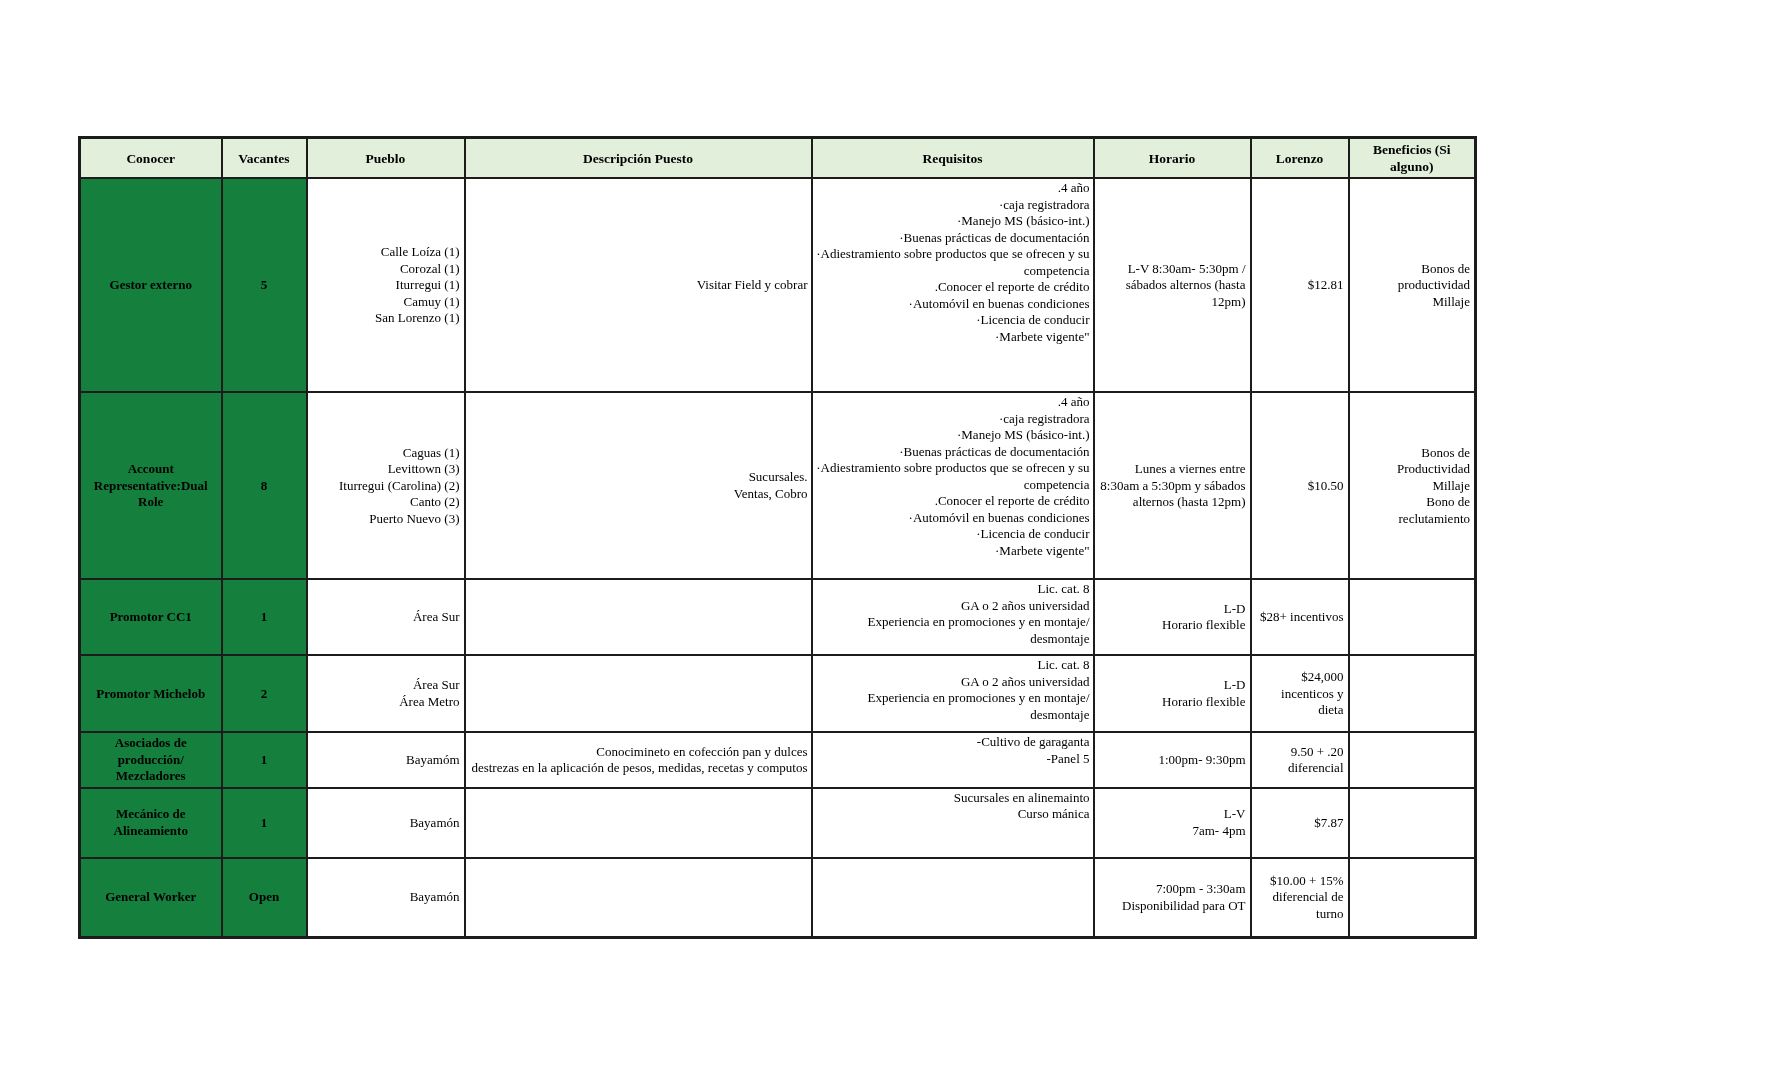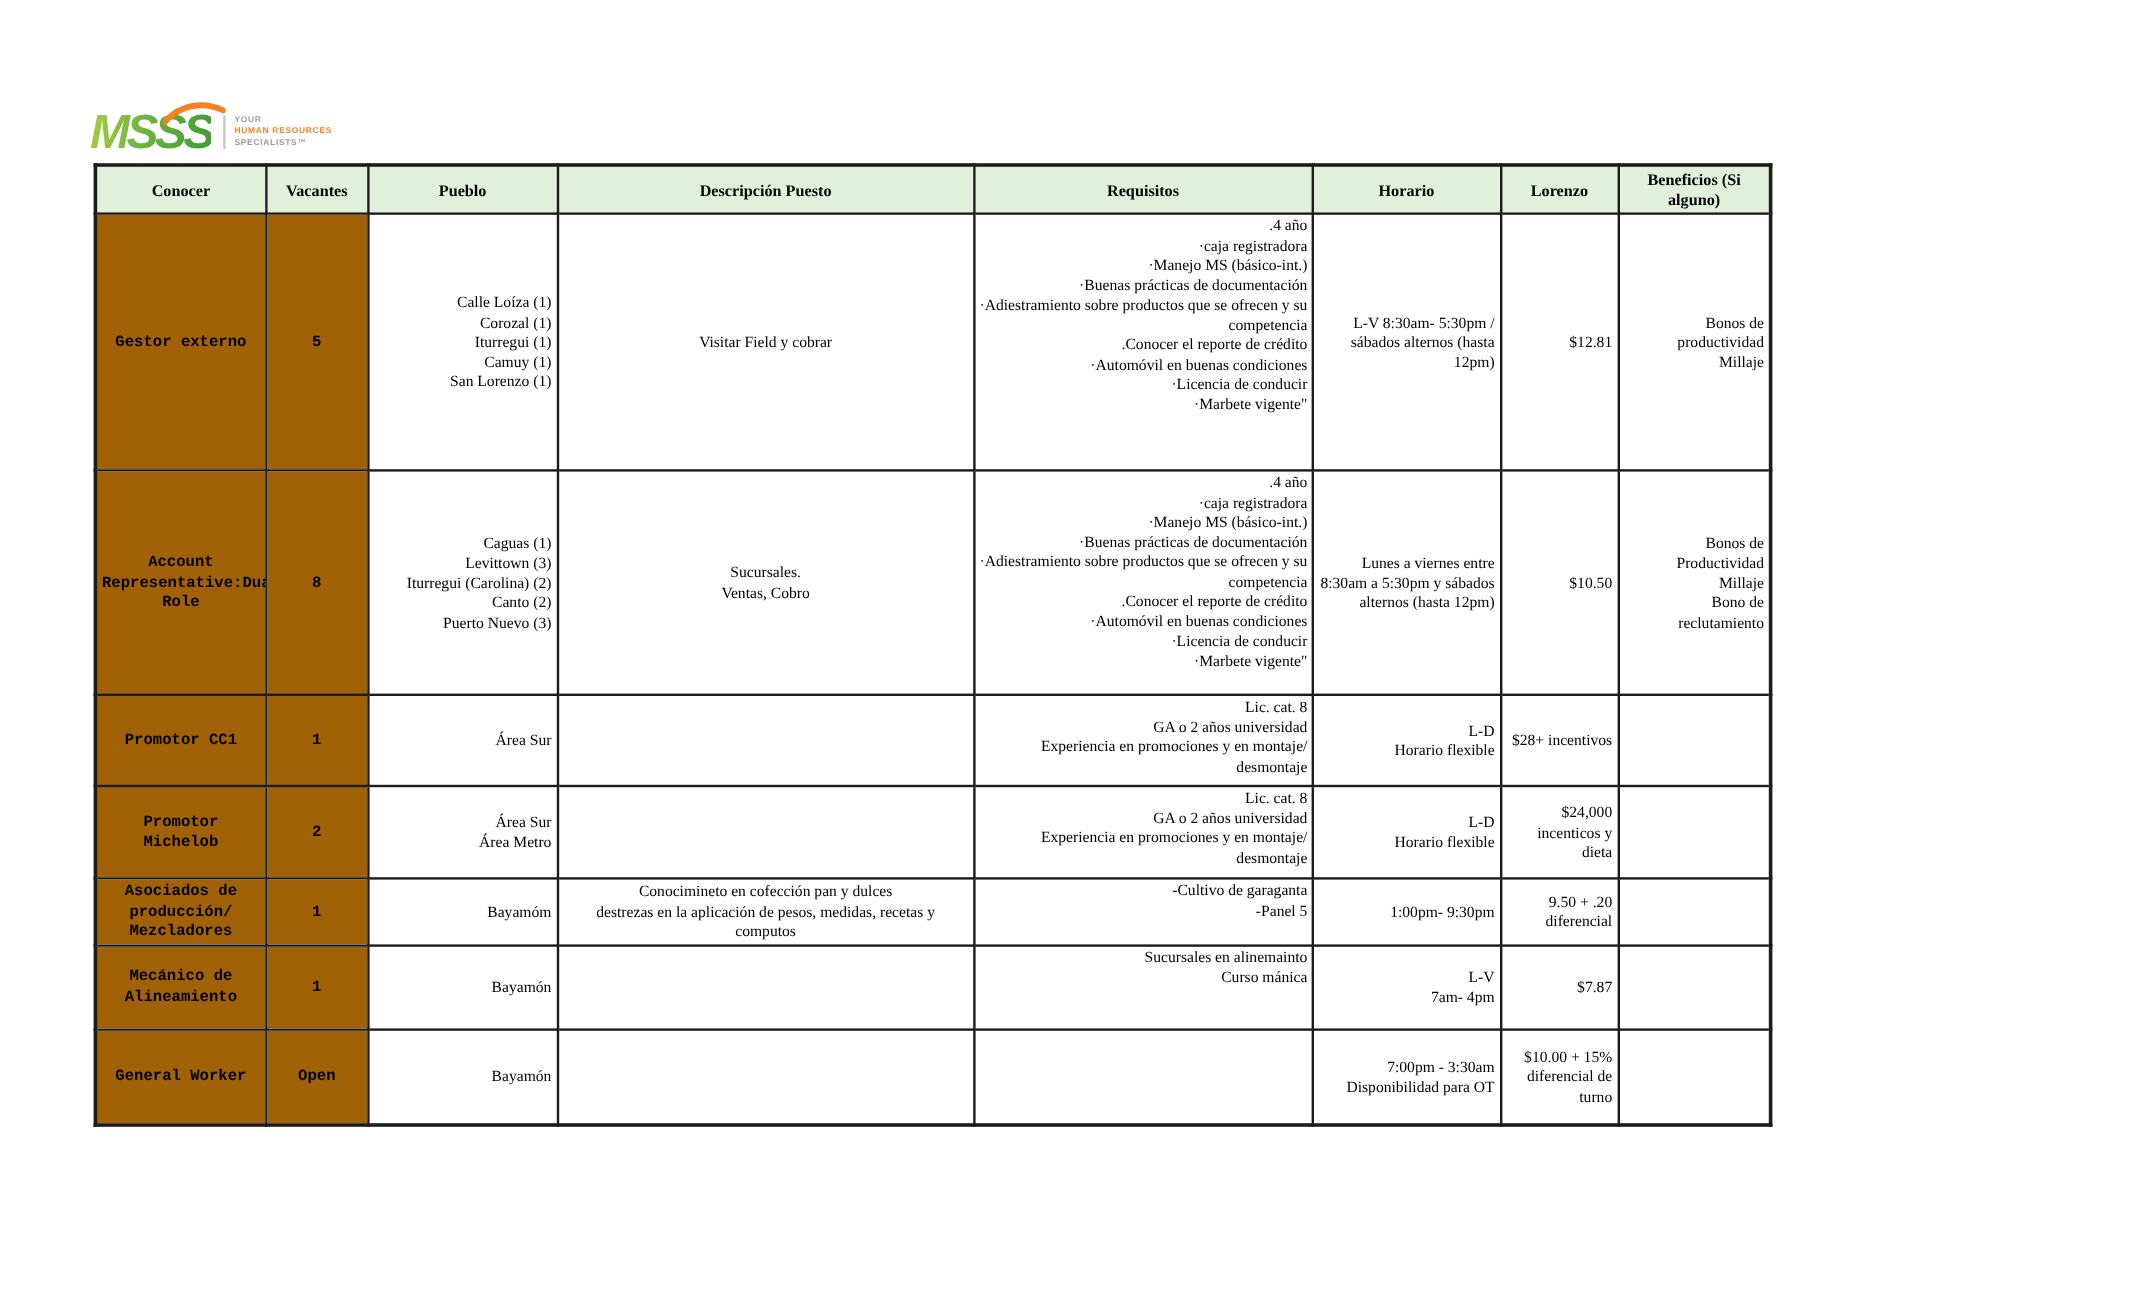--- a/index.html
+++ b/index.html
@@ -22,43 +22,30 @@
   .tag-hr { color:#f58220; }
 
   
   table.jobs { position:absolute; left:78px; top:136px; width:1396px;
     border-collapse:collapse; table-layout:fixed; border:3px solid #1c1c1c; }
   .jobs th, .jobs td { border:2px solid #1c1c1c; font-size:13px; line-height:1.27;
     white-space:pre-line; overflow:hidden; padding:2px 4px; color:#000; }
   .jobs th { background:#e2efda; font-weight:bold; font-size:13.5px; text-align:center; vertical-align:middle; }
   .r0 { height:214px; } .r1 { height:187px; } .r2 { height:76px; } .r3 { height:77px; }
   .r4 { height:55px; } .r5 { height:70px; } .r6 { height:80px; }
-  td.c-puesto, td.c-vacantes { background:#a16207; font-weight:bold; text-align:center; vertical-align:middle;font-family:Liberation Mono, monospace; }
+  td.c-puesto, td.c-vacantes { background:#15803d; font-weight:bold; text-align:center; vertical-align:middle; }
   td.c-pueblo, td.c-horario, td.c-salario, td.c-benef { text-align:right; vertical-align:middle; }
-  td.c-desc { text-align:center; vertical-align:middle; padding:2px 13px;margin-top:28px; }
+  td.c-desc { text-align:right; vertical-align:middle; padding:2px 3px;margin-top:28px; }
   td.c-req { text-align:right; vertical-align:top; padding:1px 3px; }
 </style>
 </head>
 <body>
 
 <div class="page">
 
-  <div class="logo">
-    <div class="logo-mark">
-      <span class="logo-text">MSSS</span>
-      <svg class="logo-swoosh" width="52" height="22" viewBox="0 0 52 22">
-        <path d="M1 19 C 14 4, 34 1, 50 9" fill="none" stroke="#f58220" stroke-width="5" stroke-linecap="round"></path>
-      </svg>
-    </div>
-    <div class="logo-tagline">
-      <div class="tag-your">YOUR</div>
-      <div class="tag-hr">HUMAN RESOURCES</div>
-      <div class="tag-spec">SPECIALISTS™</div>
-    </div>
-  </div>
 
   <table class="jobs">
     <colgroup>
       <col style="width:142px">
         <col style="width:85px">
         <col style="width:158px">
         <col style="width:347px">
       <col style="width:282px">
         <col style="width:157px">
         <col style="width:98px">

